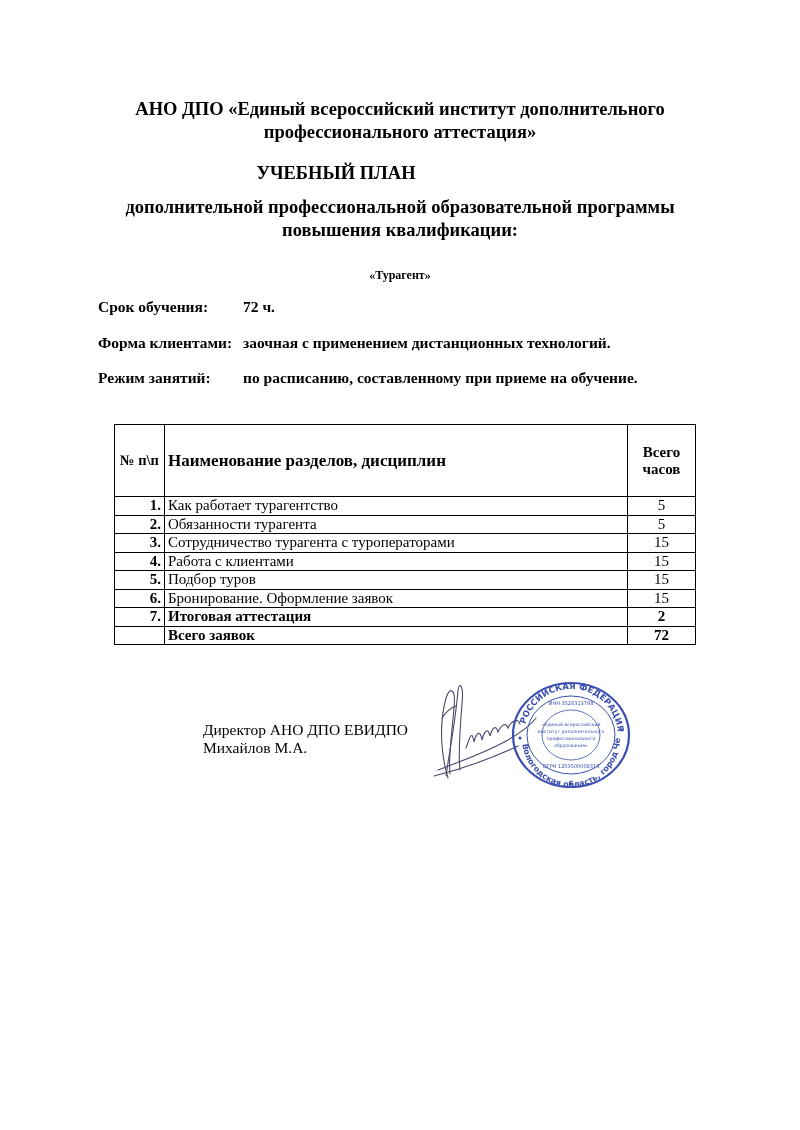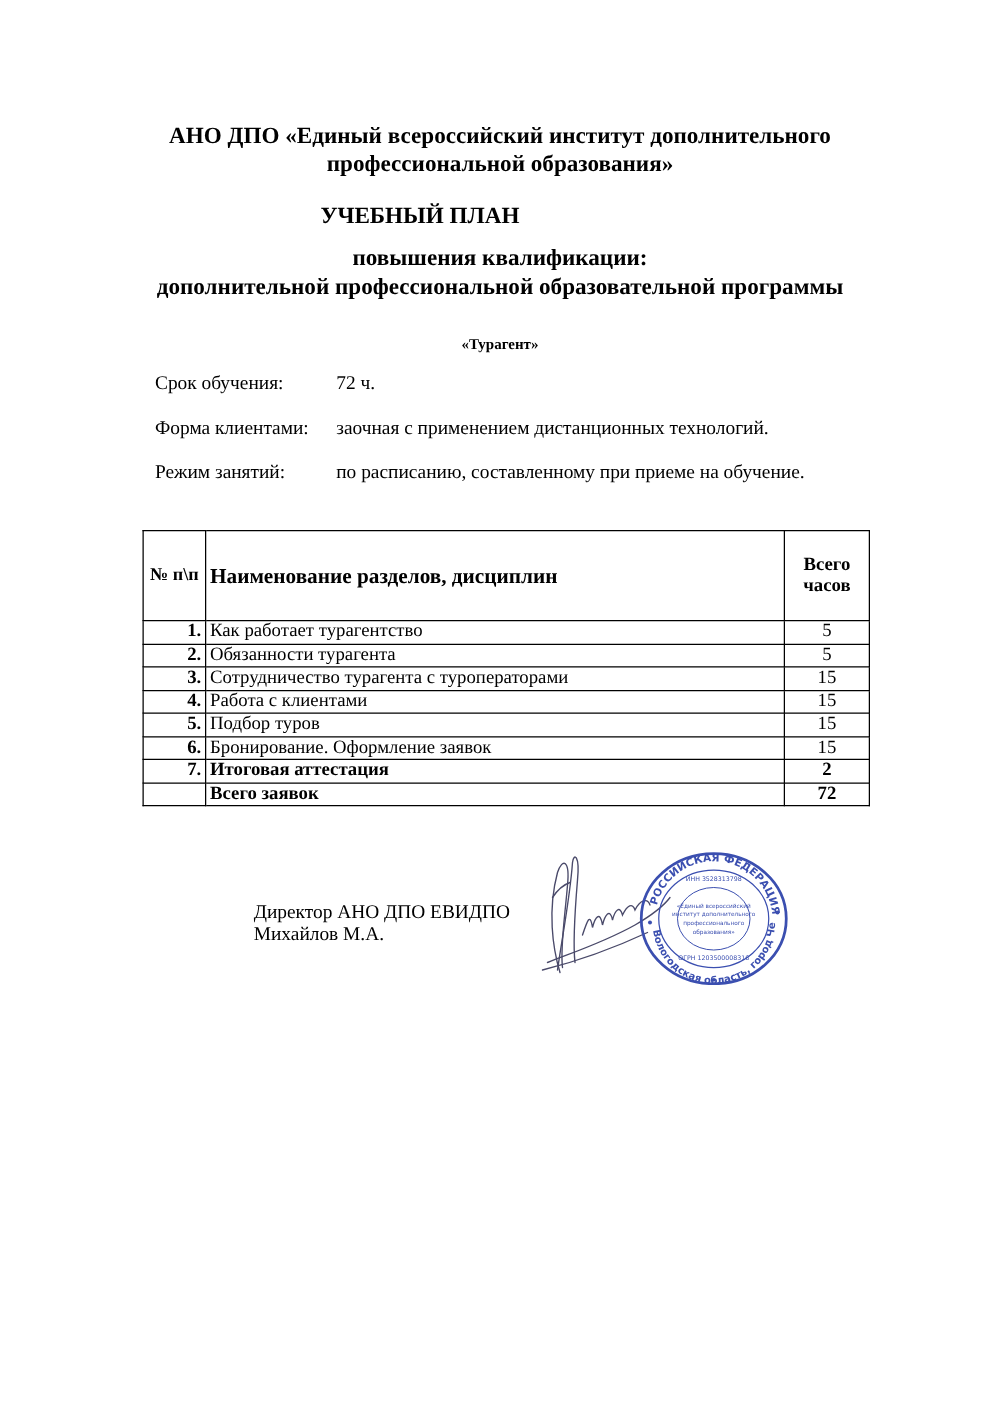--- a/index.html
+++ b/index.html
@@ -6,21 +6,21 @@
   body {
     width: 800px; height: 1130px; background: #ffffff; position: relative;
     font-family: "Liberation Serif", "DejaVu Serif", serif; color: #000;
     overflow: hidden;
   }
   .center { position: absolute; left: 0; width: 672px; text-align: center; font-weight: bold; }
   .org { top: 98px; font-size: 18.5px; line-height: 23px; left: 30px; }
   .plan-title { top: 163px; font-size: 18.5px; }
   .subtitle { top: 196px; font-size: 18.5px; line-height: 23px; left: 30px; }
   .course { top: 268px; font-size: 12px; left: 30px; }
-  .meta { position: absolute; left: 124px; font-size: 15.5px; font-weight: normal; }
+  .meta { position: absolute; left: 98px; font-size: 15.5px; font-weight: bold; }
   .meta .lbl { display: inline-block; width: 145px; }
   .meta1 { top: 298px; }
   .meta2 { top: 334px; }
   .meta3 { top: 369px; }
   table.plan {
     position: absolute; left: 114px; top: 424px; width: 582px;
     border-collapse: collapse; font-size: 15px;
   }
   table.plan td, table.plan th {
     border: 1.5px solid #000; padding: 0 3px; line-height: 17px;
@@ -36,28 +36,28 @@
   tr.bold td { font-weight: bold; }
   .sign { position: absolute; left: 162px; top: 721px; font-size: 15.5px; line-height: 18px; margin-left: 41px; }
   .signature { position: absolute; left: 428px; top: 678px; }
   .stamp { position: absolute; left: 510px; top: 680px; }
 </style>
 </head>
 <body>
 
 <div class="center org" style="width:740px;">
   <div>АНО ДПО «Единый всероссийский институт дополнительного</div>
-  <div>профессиональной образования»</div>
+  <div>профессионального аттестация»</div>
 </div>
 
 <div class="center plan-title">УЧЕБНЫЙ ПЛАН</div>
 
 <div class="center subtitle" style="width:740px;">
+  <div>дополнительной профессиональной образовательной программы</div>
   <div>повышения квалификации:</div>
-  <div>дополнительной профессиональной образовательной программы</div>
 </div>
 
 <div class="center course" style="width:740px;">«Турагент»</div>
 
 <div class="meta meta1">
   <span class="lbl">Срок обучения:</span><span>72 ч.</span>
 </div>
 <div class="meta meta2">
   <span class="lbl">Форма клиентами:</span><span>заочная с применением дистанционных технологий.</span>
 </div>

